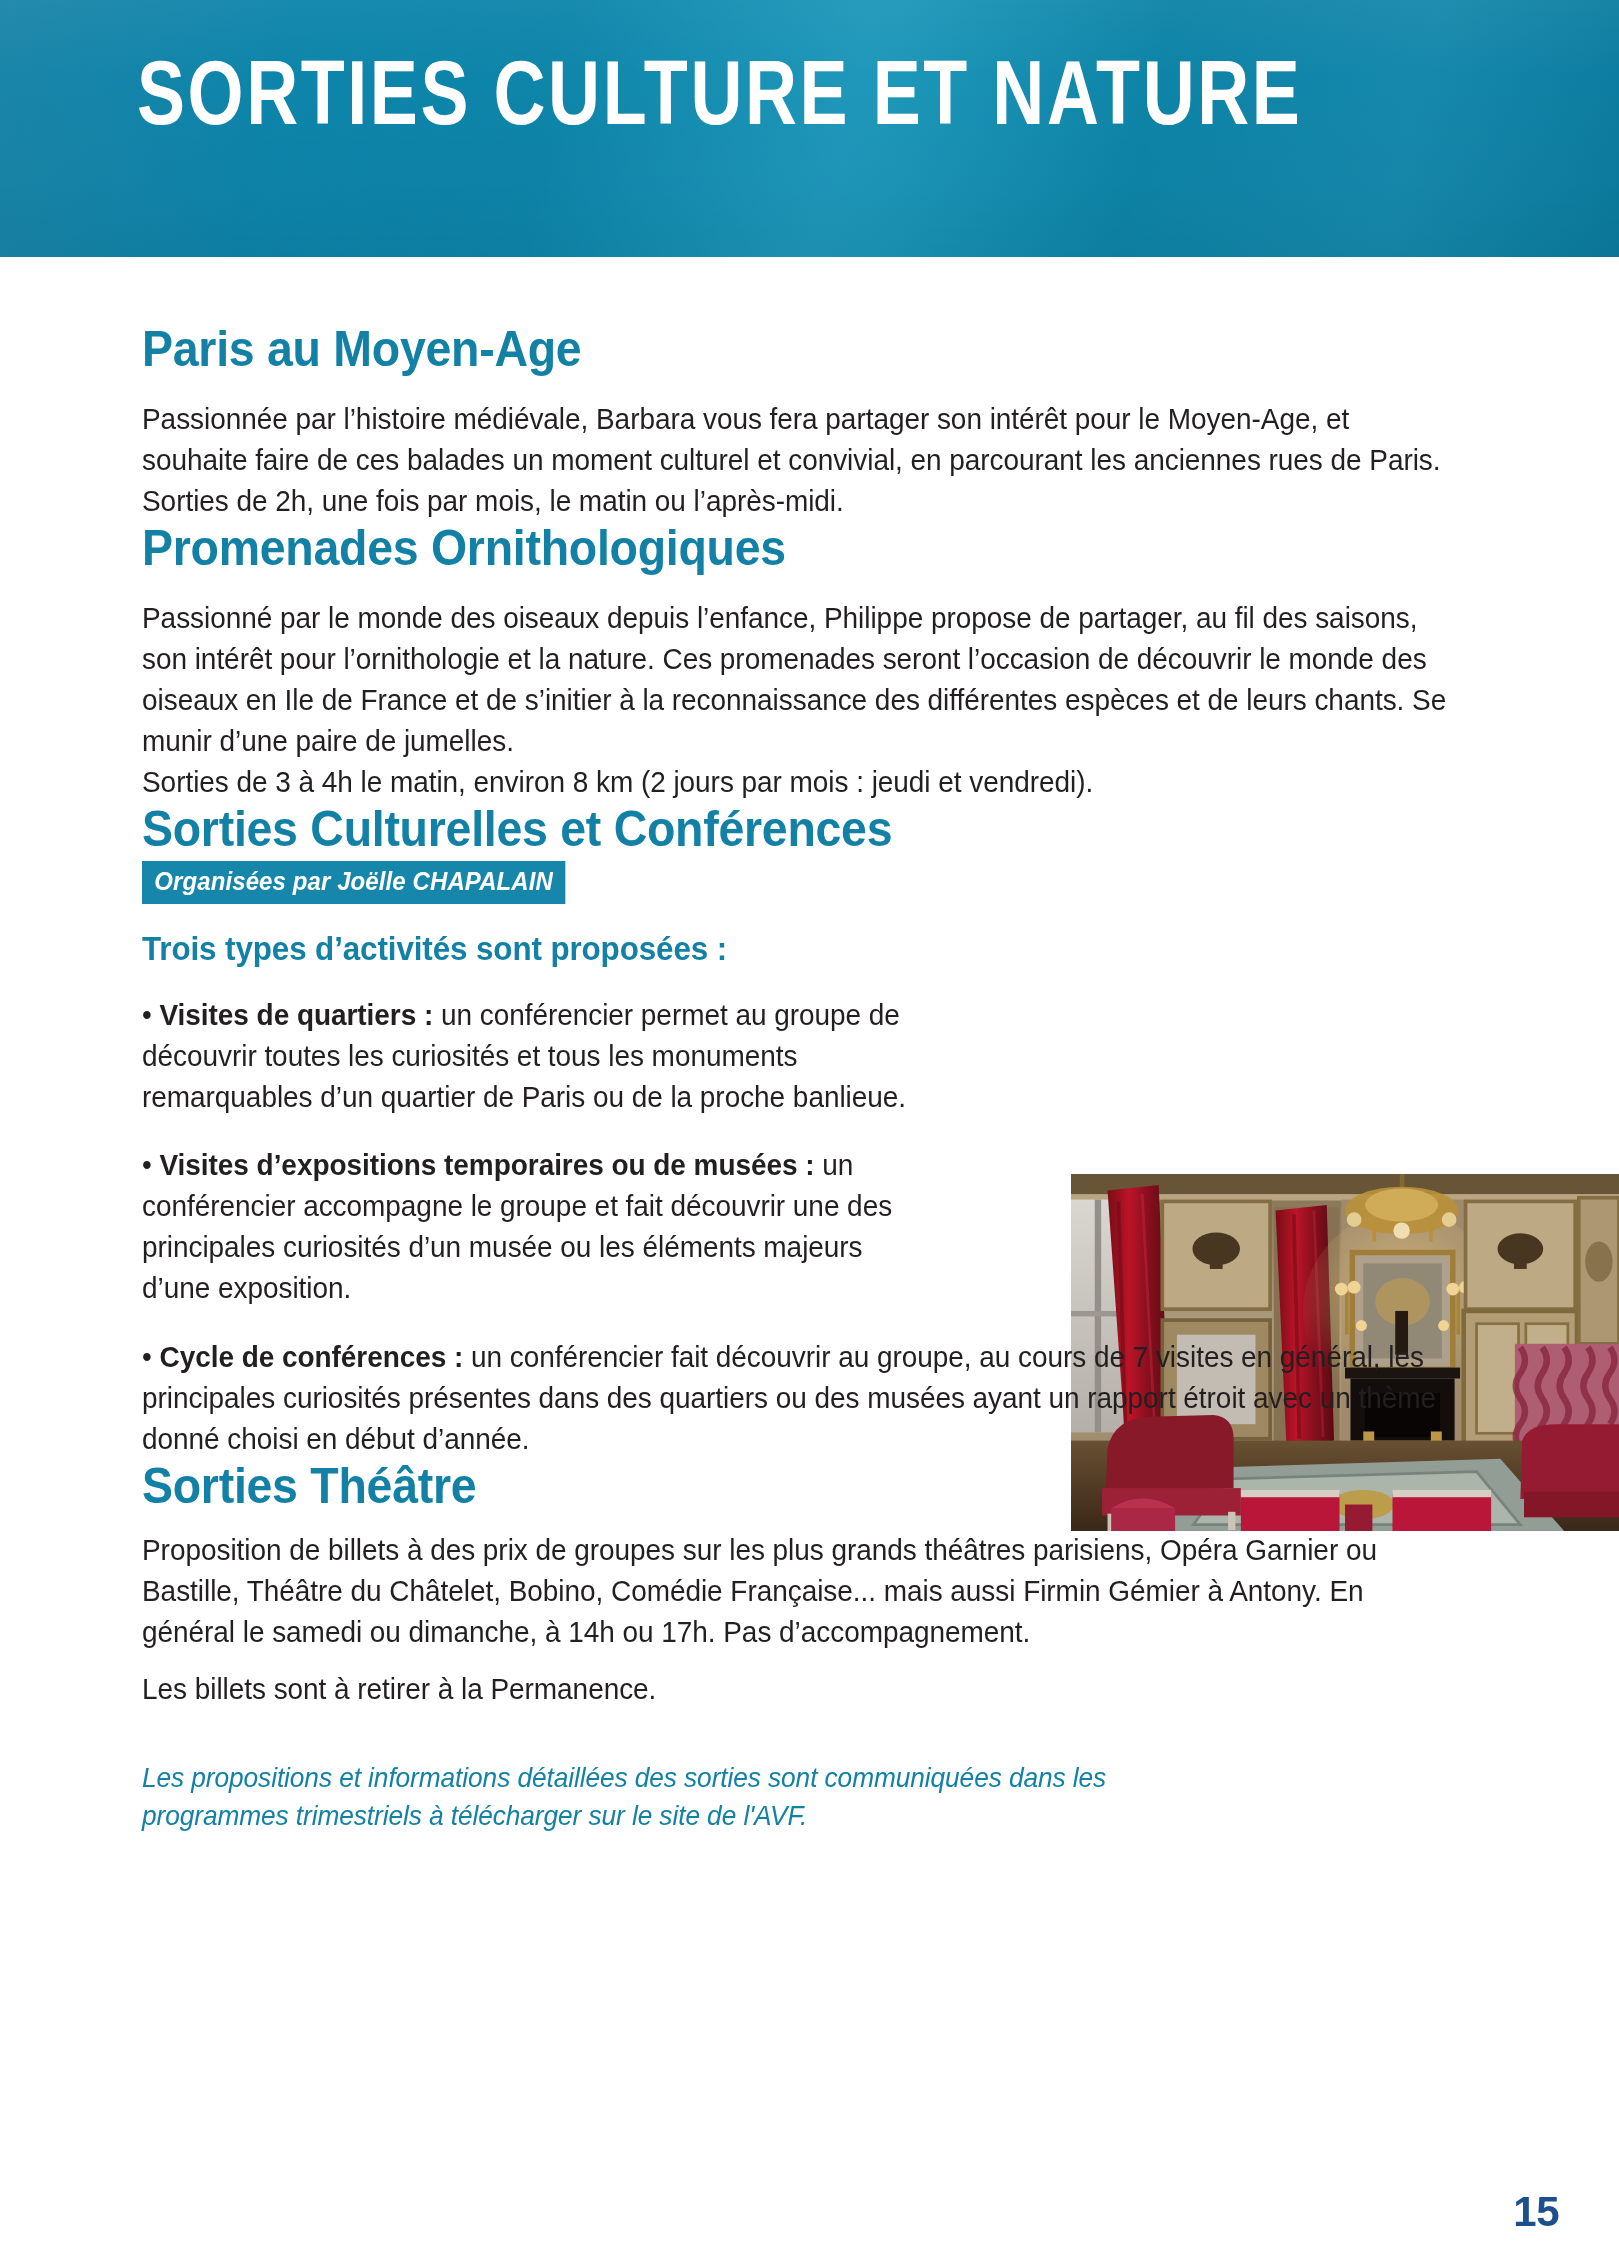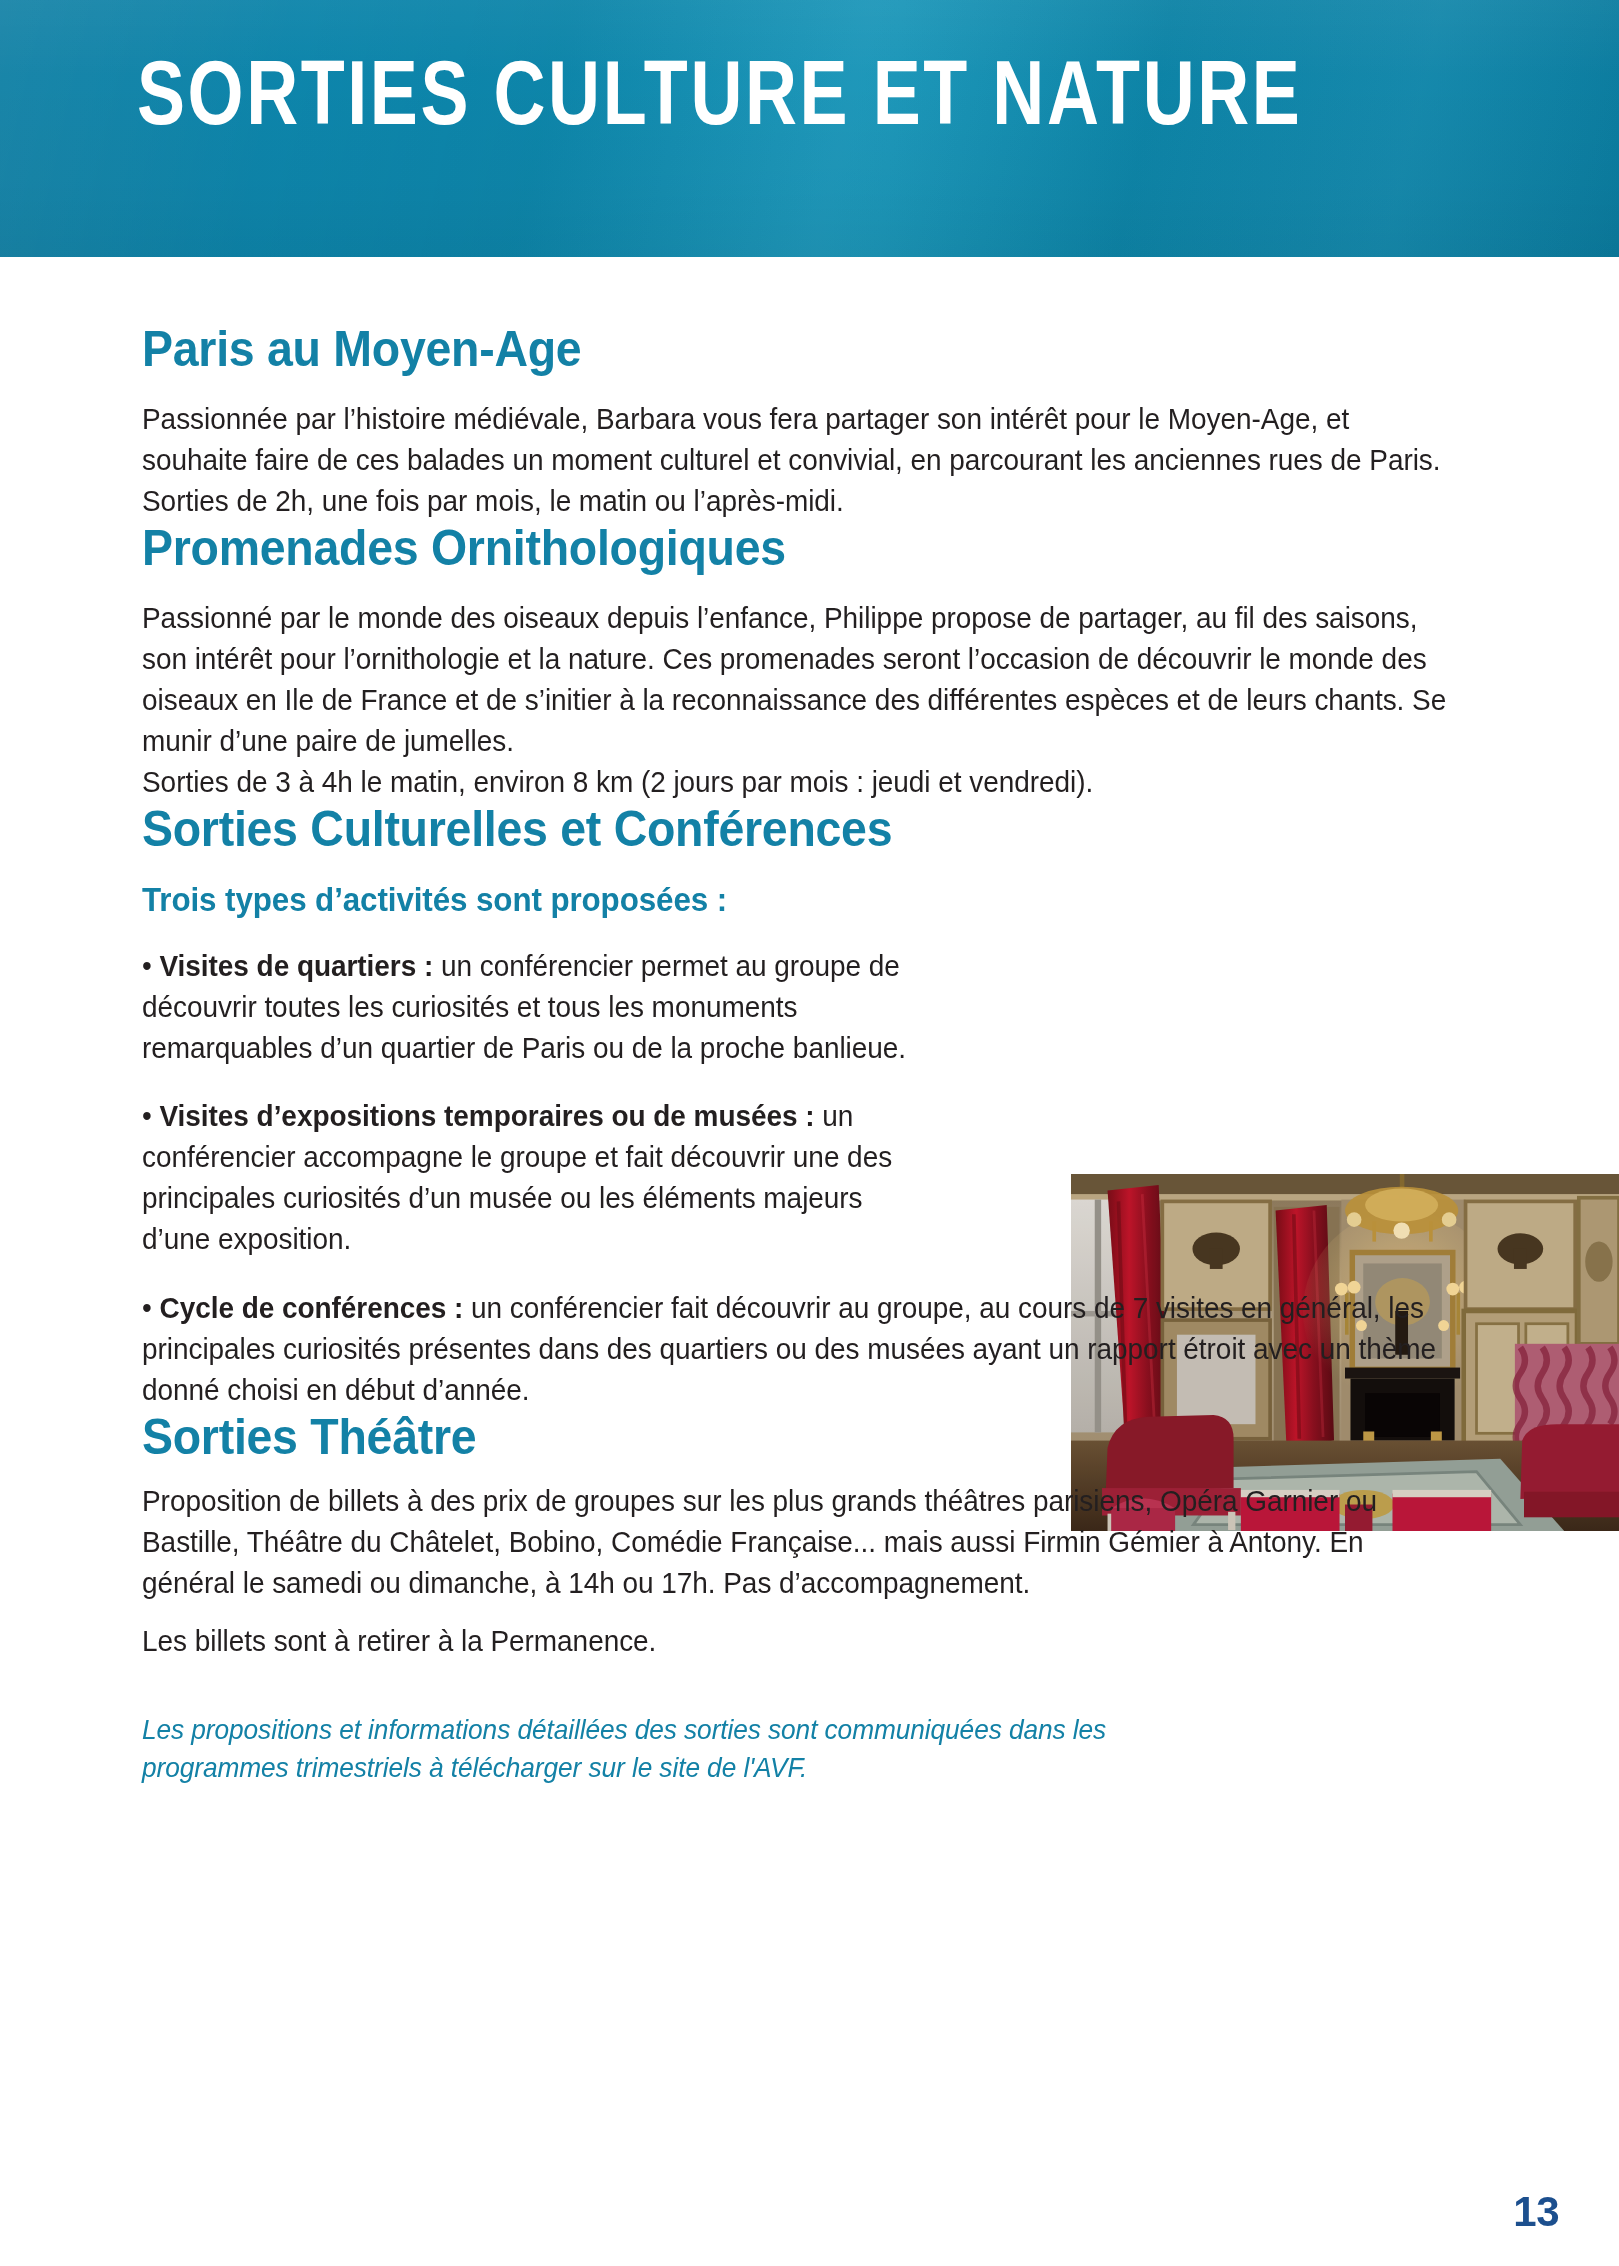--- a/index.html
+++ b/index.html
@@ -318,34 +318,37 @@
     </section>
 
     <section class="mt-sec">
       <h2 class="section-title">Promenades Ornithologiques</h2>
       <p class="body mt-para">Passionné par le monde des oiseaux depuis l’enfance, Philippe propose de partager, au fil des saisons, son intérêt pour l’ornithologie et la nature. Ces promenades seront l’occasion de découvrir le monde des oiseaux en Ile de France et de s’initier à la reconnaissance des différentes espèces et de leurs chants. Se munir d’une paire de jumelles.</p>
       <p class="body">Sorties de 3 à 4h le matin, environ 8 km (2 jours par mois : jeudi et vendredi).</p>
     </section>
 
     <section class="mt-sec">
       <h2 class="section-title">Sorties Culturelles et Conférences</h2>
+      <div class="mt-head">
+        <span class="organiser">Organisées par Joëlle CHAPALAIN</span>
+      </div>
       <h3 class="sub-title" style="margin-top:27.4px;">Trois types d’activités sont proposées :</h3>
 
       <p class="body narrow mt-bul"><span>•</span>&nbsp;<b>Visites de quartiers :</b><span> un conférencier permet au groupe de découvrir toutes les curiosités et tous les monuments remarquables d’un quartier de Paris ou de la proche banlieue.</span></p>
 
       <p class="body narrow mt-bul"><span>•</span>&nbsp;<b>Visites d’expositions temporaires ou de musées :</b><span> un conférencier accompagne le groupe et fait découvrir une des principales curiosités d’un musée ou les éléments majeurs d’une exposition.</span></p>
 
       <p class="body mt-bul"><span>•</span>&nbsp;<b>Cycle de conférences :</b><span> un conférencier fait découvrir au groupe, au cours de 7 visites en général, les principales curiosités présentes dans des quartiers ou des musées ayant un rapport étroit avec un thème donné choisi en début d’année.</span></p>
     </section>
 
     <section class="mt-sec">
       <h2 class="section-title">Sorties Théâtre</h2>
       <p class="body" style="margin-top:18.3px;">Proposition de billets à des prix de groupes sur les plus grands théâtres parisiens, Opéra Garnier ou Bastille, Théâtre du Châtelet, Bobino, Comédie Française... mais aussi Firmin Gémier à Antony. En général le samedi ou dimanche, à 14h ou 17h. Pas d’accompagnement.</p>
       <p class="body" style="margin-top:16.4px;">Les billets sont à retirer à la Permanence.</p>
     </section>
 
     <p class="footnote" style="margin-top:49px; width:1078px;">Les propositions et informations détaillées des sorties sont communiquées dans les programmes trimestriels à télécharger sur le site de l'AVF.</p>
 
   </div>
 
-  <div class="page-number">13</div>
+  <div class="page-number">15</div>
 </div>
 
 
 </body></html>

